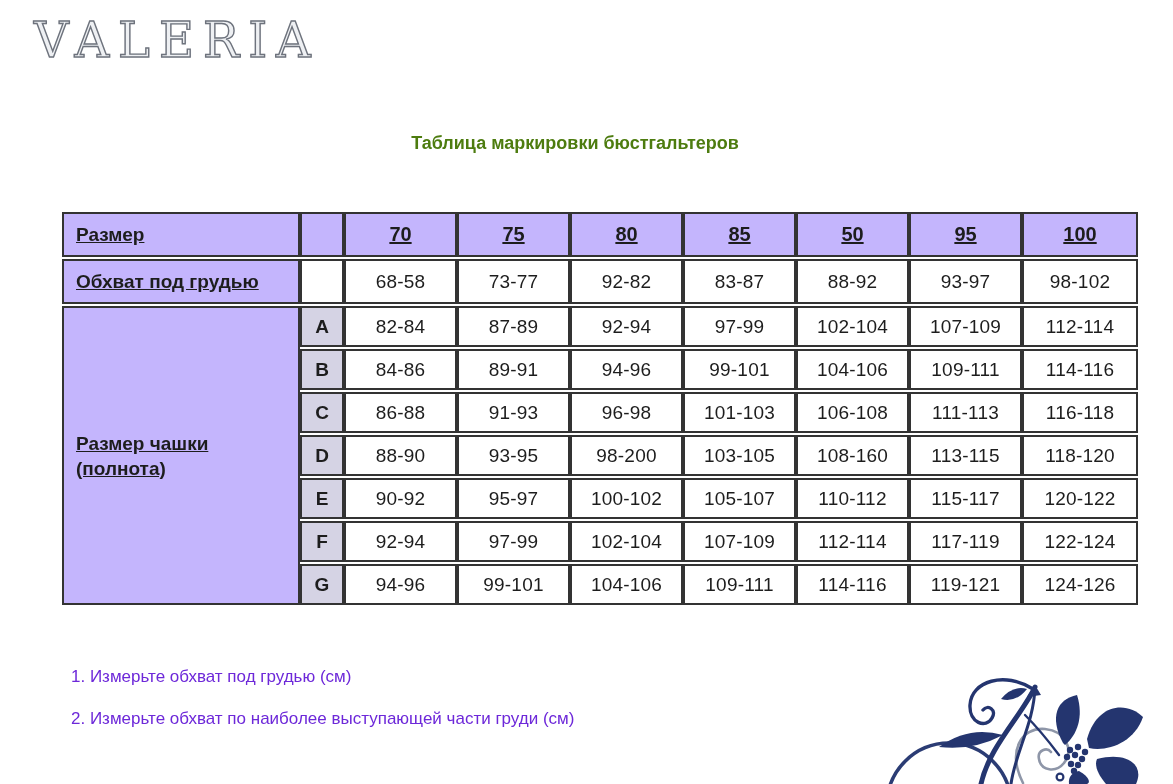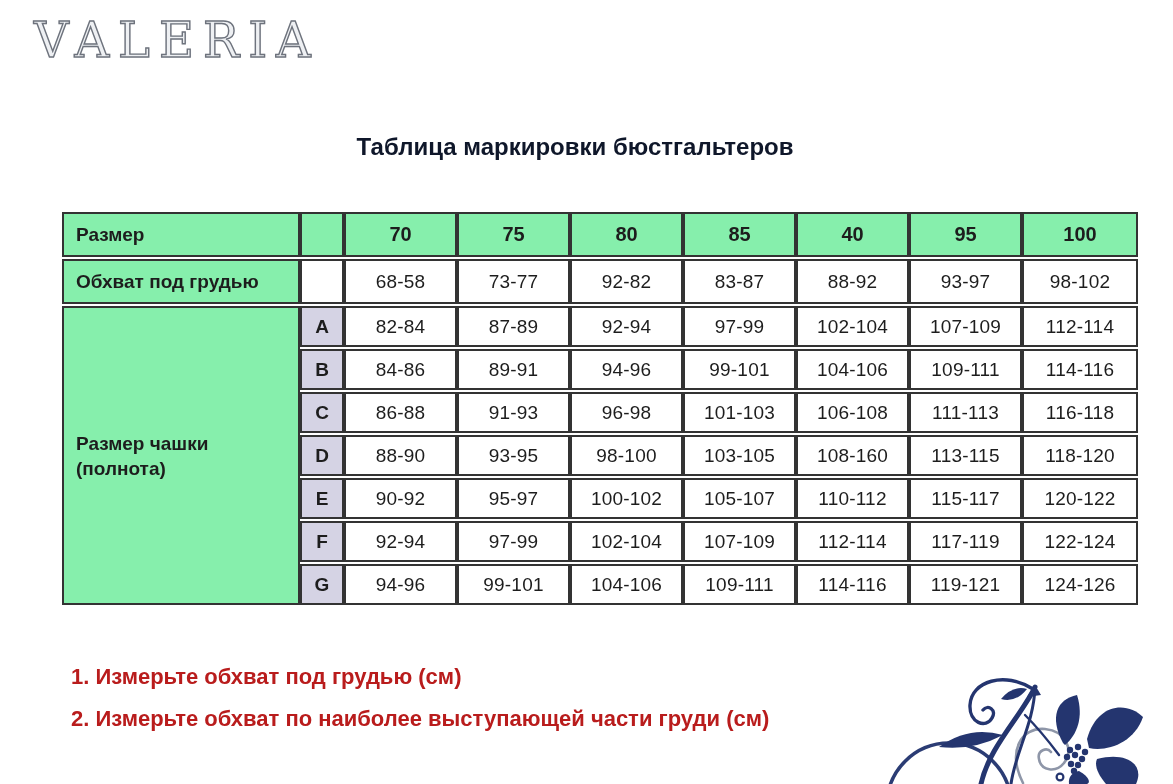--- a/index.html
+++ b/index.html
@@ -17,46 +17,46 @@
     font-family:"DejaVu Serif", serif;
     font-size:48px; font-weight:400;
     letter-spacing:9px;
     color:#eef0f3;
     -webkit-text-stroke:1.4px #6e737d;
     text-shadow:0 0 1px #9aa0aa;
   }
   .title {
     position:absolute; left:0; top:133px; width:1150px;
     text-align:center;
-    font-size:24px; font-weight:bold; color:#0f172a;
+    font-size:18px; font-weight:bold; color:#4d7c0f;
   }
   table.size-table {
     position:absolute; left:62px; top:210px; width:1076px;
     border-collapse:separate; border-spacing:0 2px;
     table-layout:fixed;
     font-size:19px;
   }
   td {
     border:2px solid #333333;
     background:#ffffff;
     height:41px;
     text-align:center;
     vertical-align:middle;
     overflow:hidden;
   }
   tr.hrow td { height:45px; }
-  td.peach { background:#86efac; }
+  td.peach { background:#c4b5fd;text-decoration:underline; }
   td.lav { background:#d5d3e4; font-weight:bold; font-size:19px; }
   td.label { text-align:left; padding-left:12px; font-weight:bold; }
   td.num { font-weight:bold; font-size:20px; }
   td.v { font-weight:400; letter-spacing:0.2px; }
   td.cup-label { line-height:25px; padding-right:24px; }
   .instructions {
     position:absolute; left:71px; top:663px;
-    font-size:22px; font-weight:bold; color:#b91c1c;
+    font-size:17px; font-weight:normal; color:#6d28d9;
   }
   .instructions p { margin:0 0 15px 0; line-height:27px; }
   .ornament-box {
     position:absolute; left:873px; top:655px; width:300px; height:129px;
   }
 </style>
 </head>
 <body>
 
 <div class="logo">VALERIA</div>
@@ -76,21 +76,21 @@
     <col style="width:116px">
   </colgroup>
   <tbody>
     <tr class="hrow">
       <td class="peach label">Размер</td>
       <td class="peach"></td>
       <td class="peach num">70</td>
       <td class="peach num">75</td>
       <td class="peach num">80</td>
       <td class="peach num">85</td>
-      <td class="peach num">40</td>
+      <td class="peach num">50</td>
       <td class="peach num">95</td>
       <td class="peach num">100</td>
     </tr>
     <tr class="hrow">
       <td class="peach label">Обхват под грудью</td>
       <td></td>
       <td class="v">68-58</td>
       <td class="v">73-77</td>
       <td class="v">92-82</td>
       <td class="v">83-87</td>
@@ -126,21 +126,21 @@
       <td class="v">96-98</td>
       <td class="v">101-103</td>
       <td class="v">106-108</td>
       <td class="v">111-113</td>
       <td class="v">116-118</td>
     </tr>
     <tr>
       <td class="lav">D</td>
       <td class="v">88-90</td>
       <td class="v">93-95</td>
-      <td class="v">98-100</td>
+      <td class="v">98-200</td>
       <td class="v">103-105</td>
       <td class="v">108-160</td>
       <td class="v">113-115</td>
       <td class="v">118-120</td>
     </tr>
     <tr>
       <td class="lav">E</td>
       <td class="v">90-92</td>
       <td class="v">95-97</td>
       <td class="v">100-102</td>

